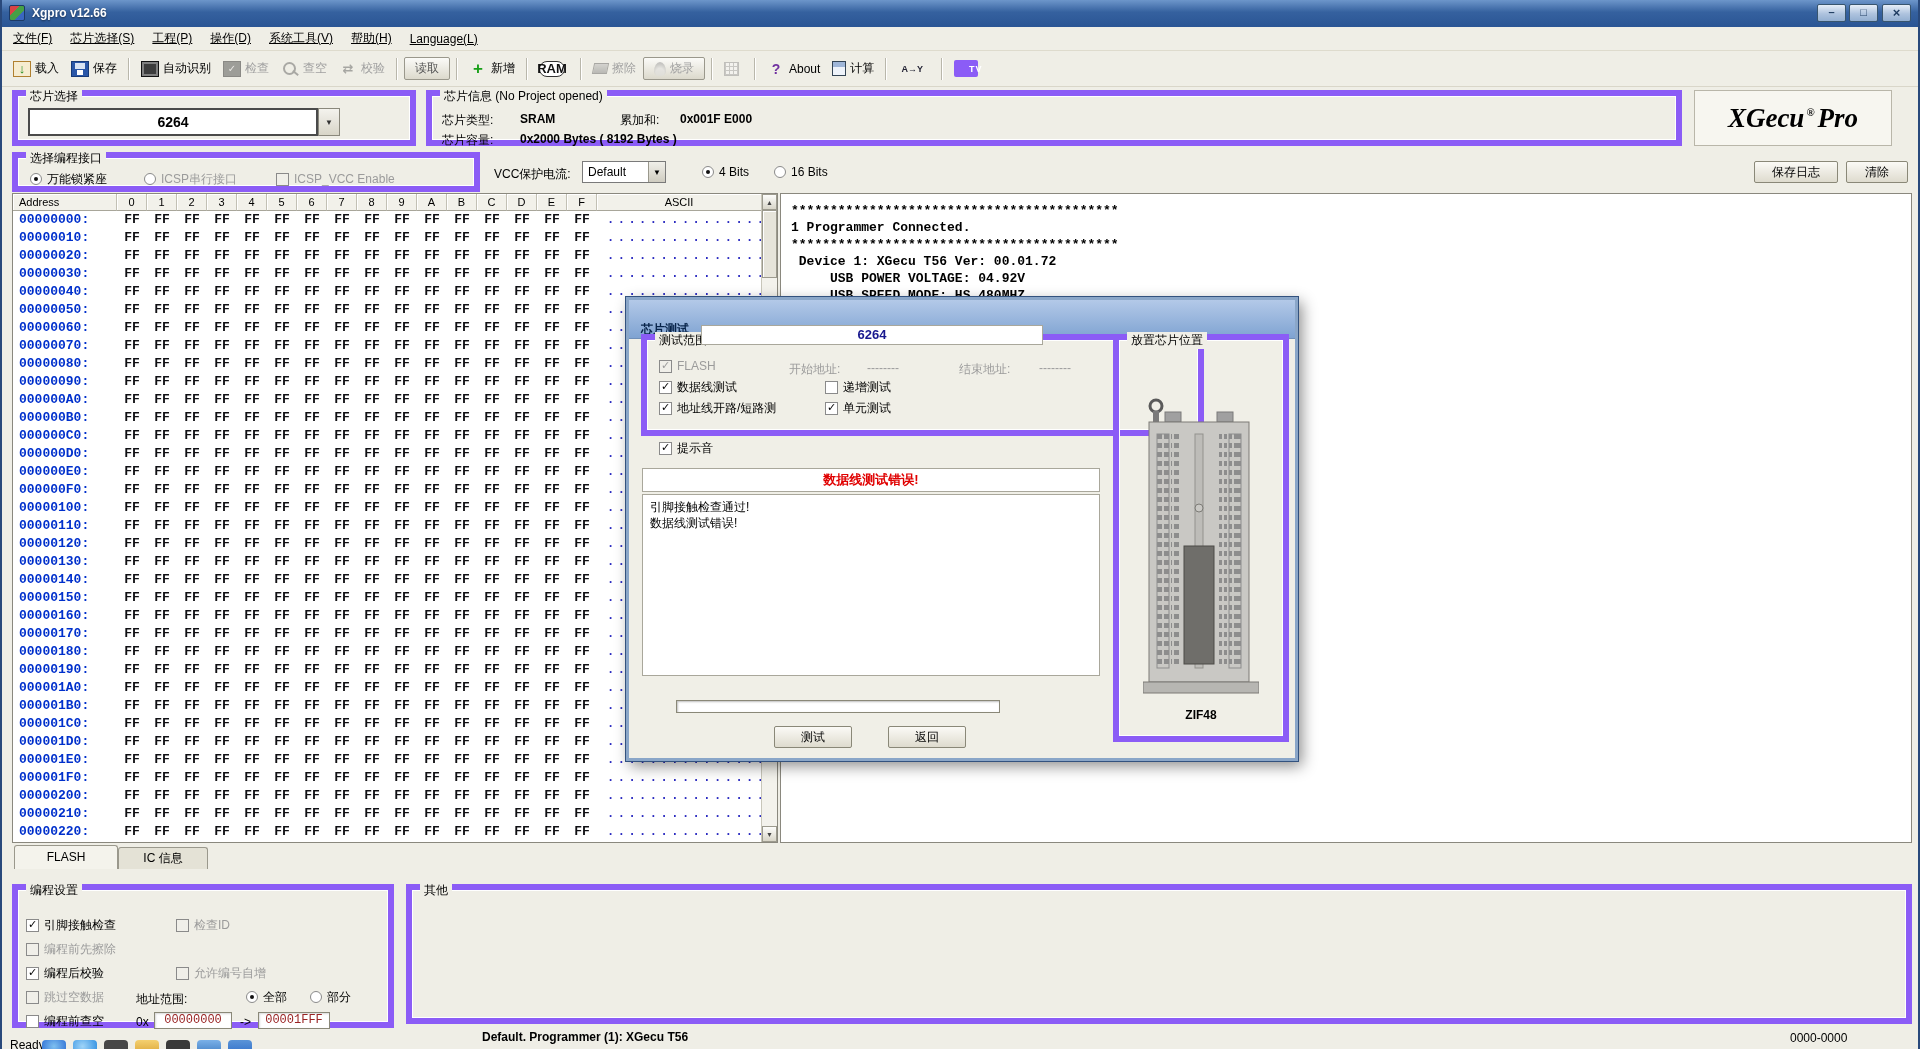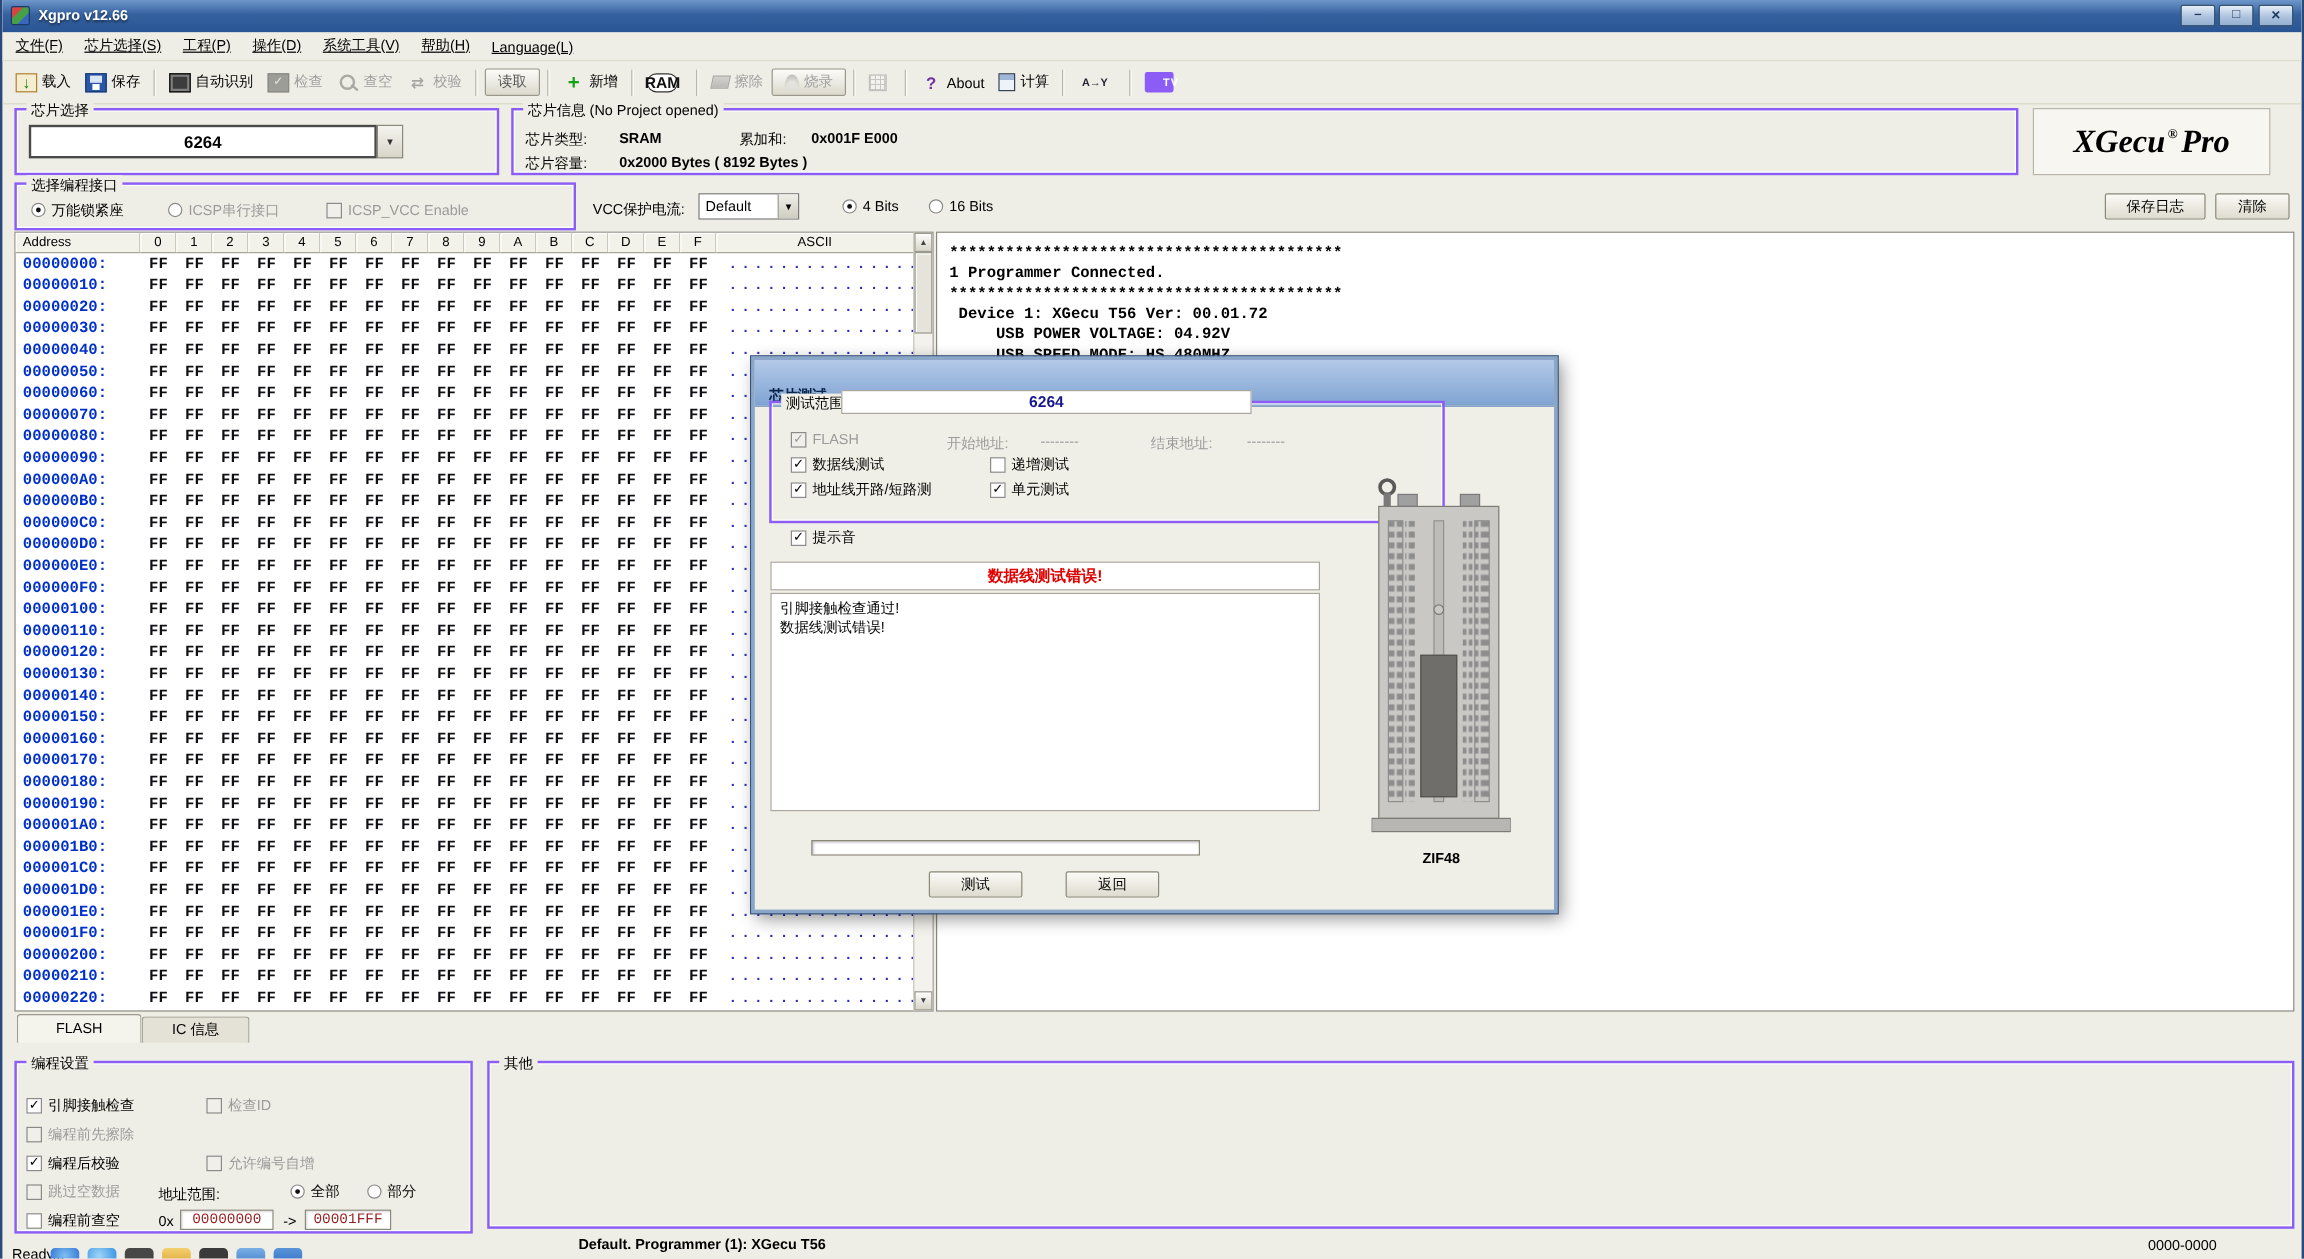--- a/index.html
+++ b/index.html
@@ -40,21 +40,21 @@
 .ram-icon{width:26px;border:1px solid #333;border-radius:8px;background:#fff;color:#111;font-size:13px;}
 .erase-icon{background:linear-gradient(#f0a0b8,#d06080);border:1px solid #904058;transform:skewX(-12deg);width:15px;height:11px;}
 .flame-icon{width:12px;height:14px;background:radial-gradient(circle at 50% 75%,#ffe06a 0 35%,#f08a20 70%,#d05a10);border-radius:50% 50% 50% 50%/70% 70% 30% 30%;}
 .grid-icon{width:15px;height:14px;border:1px solid #888;background:repeating-linear-gradient(0deg,#999 0 1px,transparent 1px 4px),repeating-linear-gradient(90deg,#999 0 1px,transparent 1px 4px),#f8f8f8;}
 .about-icon{color:#7030a0;font-size:14px;}
 .calc-icon{width:14px;height:15px;border:1px solid #334455;background:linear-gradient(#9fb6d8 0 5px,#eef3fa 5px);}
 .logic-icon{width:28px;font-size:9px;color:#223;}
 .tv-icon{width:24px;height:17px;background:#8b5cf6;color:#fff;font-size:9px;border-radius:2px;letter-spacing:1px;padding-left:19px;}
 
 
-.group{position:absolute;border:2px solid #8b5cf6;box-shadow:inset 1px 1px 0 #fff,inset -1px -1px 0 #fff;padding-left:36px;}
+.group{position:absolute;border:6px solid #8b5cf6;box-shadow:inset 1px 1px 0 #fff,inset -1px -1px 0 #fff;padding-left:36px;}
 .legend{position:absolute;top:-8px;left:8px;background:#efeee6;padding:0 4px;white-space:nowrap;}
 .combo{position:absolute;background:#fff;border:2px solid #4a4a4a;display:flex;align-items:center;justify-content:center;font-weight:bold;font-size:14px;}
 .combo-btn{position:absolute;border:1px solid #8a887c;background:linear-gradient(#f4f3ee,#d8d5c8);display:flex;align-items:center;justify-content:center;font-size:8px;color:#333;}
 .combo-btn::before{content:"▼";}
 .btn{position:absolute;border:1px solid #8a8878;border-radius:2px;background:linear-gradient(#fbfaf6,#dedbce);display:flex;align-items:center;justify-content:center;}
 .select{position:absolute;background:#fff;border:1px solid #7a7a7a;display:flex;align-items:center;padding-left:5px;}
 .select .arrow{margin-left:auto;width:17px;height:100%;background:linear-gradient(#f0efe9,#cfccc0);border-left:1px solid #9a988c;display:flex;align-items:center;justify-content:center;font-size:8px;}
 .select .arrow::before{content:"▼";}
 .field{position:absolute;background:#fff;border:1px solid #8a8878;box-shadow:inset 1px 1px 2px rgba(0,0,0,.15);font-family:"Liberation Mono","DejaVu Sans Mono",monospace;font-size:12px;text-align:center;color:#992222;line-height:15px;}
 .cbx,.rad{position:absolute;display:flex;align-items:center;gap:5px;height:14px;white-space:nowrap;}
@@ -1112,20 +1112,23 @@
     <div class="result-box">
       <div>引脚接触检查通过!</div>
       <div>数据线测试错误!</div>
     </div>
     <div class="progress"></div>
     <div class="btn" style="left:145px;top:426px;width:78px;height:22px">
       <span>测试</span>
     </div>
     <div class="btn" style="left:259px;top:426px;width:78px;height:22px">
       <span>返回</span>
+    </div>
+    <div class="group" style="left:484px;top:34px;width:176px;height:408px">
+      <span class="legend">放置芯片位置</span>
     </div>
     <svg width="116" height="300" viewBox="0 0 116 300" style="position:absolute;left:514px;top:96px">
       <defs>
         <pattern id="slotp" width="10" height="9" patternUnits="userSpaceOnUse">
           <rect x="1" y="2" width="8" height="5" fill="#8d8d8d"></rect>
         </pattern>
       </defs>
       <circle cx="13" cy="10" r="6" fill="none" stroke="#5a5a5a" stroke-width="3"></circle>
       <rect x="10" y="15" width="6" height="12" fill="#7a7a7a"></rect>
       <rect x="22" y="16" width="16" height="10" fill="#a0a0a0" stroke="#7a7a7a"></rect>

